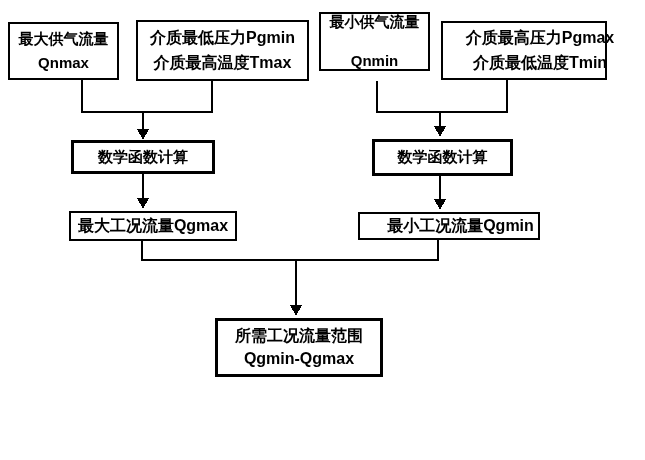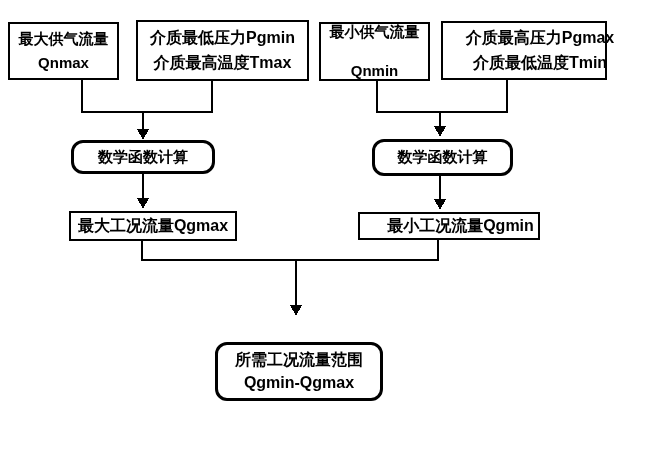--- a/index.html
+++ b/index.html
@@ -39,34 +39,33 @@
     align-items: center;
     justify-content: center;
     text-align: center;
     font-weight: bold;
     font-size: 15px;
     line-height: 1.25;
     gap: 5px;
   }
   .node.thick {
     border-width: 3px;
-    border-radius: 12px;
   }
   .node .ln {
     white-space: nowrap;
   }
   .node-qnmax        { left: 8px;   top: 22px;  width: 111px; height: 58px; }
   .node-pgmin-tmax   { left: 136px; top: 20px;  width: 173px; height: 61px; font-size: 16px; }
-  .node-qnmin        { left: 319px; top: 22px;  width: 111px; height: 59px; gap: 20px; }
+  .node-qnmin        { left: 319px; top: 12px;  width: 111px; height: 59px; gap: 20px; }
   .node-pgmax-tmin   { left: 441px; top: 21px;  width: 166px; height: 59px; font-size: 16px; padding-left: 32px; }
   .node-math-left    { left: 71px;  top: 140px; width: 144px; height: 34px; }
   .node-math-right   { left: 372px; top: 139px; width: 141px; height: 37px; }
   .node-qgmax        { left: 69px;  top: 211px; width: 168px; height: 30px; font-size: 16px; }
   .node-qgmin        { left: 358px; top: 212px; width: 182px; height: 28px; font-size: 16px; padding-left: 23px; }
-  .node-result       { left: 215px; top: 318px; width: 168px; height: 59px; font-size: 16px; gap: 3px; margin-top: 24px; }
+  .node-result       { left: 215px; top: 318px; width: 168px; height: 59px; font-size: 16px; gap: 3px; }
   .caption {
     position: absolute;
     left: 0;
     top: 414px;
     width: 620px;
     text-align: center;
     font-weight: bold;
     font-size: 17px;
     letter-spacing: 1px;
     white-space: pre;

